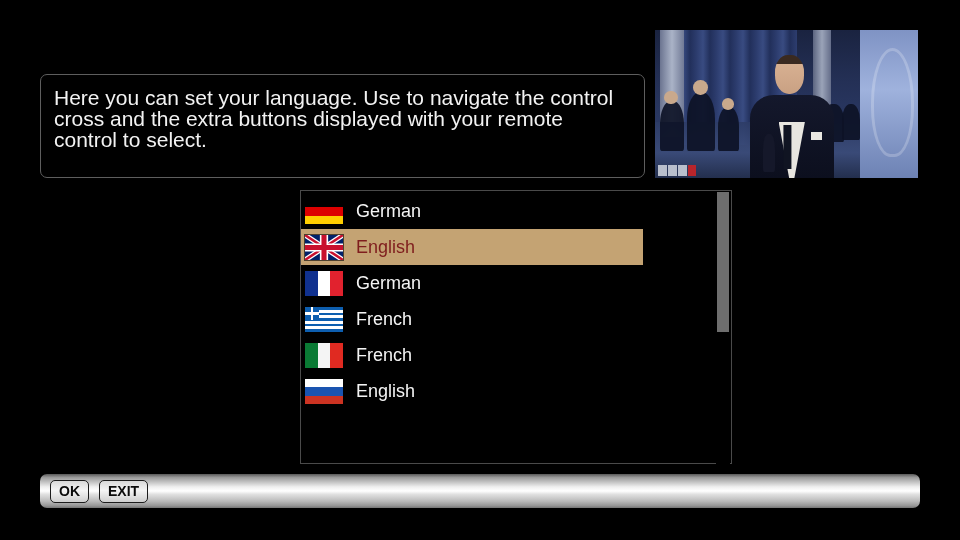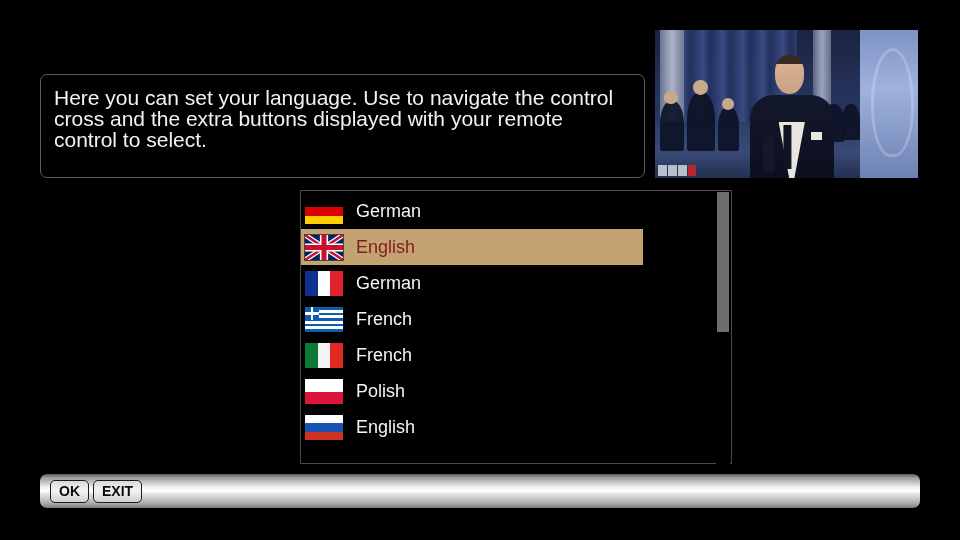--- a/index.html
+++ b/index.html
@@ -273,21 +273,21 @@
         #efefef 38%,
         #ffffff 50%,
         #e0e0e0 60%,
         #bababa 80%,
         #979797 93%,
         #757575 100%);
     display: flex;
     align-items: center;
     padding-left: 10px;
     box-sizing: border-box;
-    gap: 4px;
+    gap: 10px;
   }
   .softkey {
     height: 23px;
     min-width: 36px;
     padding: 0 8px;
     border: 1px solid #1c1c1c;
     border-radius: 5px;
     background: linear-gradient(to bottom, #d8d8d8 0%, #f4f4f4 45%, #cfcfcf 100%);
     color: #0b0b0b;
     font-size: 14px;
@@ -370,24 +370,20 @@
       <div class="lang-row">
         <span class="flag flag-gr"></span>
         <span class="lang-label">French</span>
       </div>
 
       <div class="lang-row">
         <span class="flag flag-it"></span>
         <span class="lang-label">French</span>
       </div>
 
-      <div class="lang-row">
-        <span class="flag flag-pl"></span>
-        <span class="lang-label">Polish</span>
-      </div>
 
       <div class="lang-row">
         <span class="flag flag-ru"></span>
         <span class="lang-label">English</span>
       </div>
 
     </div>
 
     <div id="scroll-track">
       <div id="scroll-thumb"></div>

